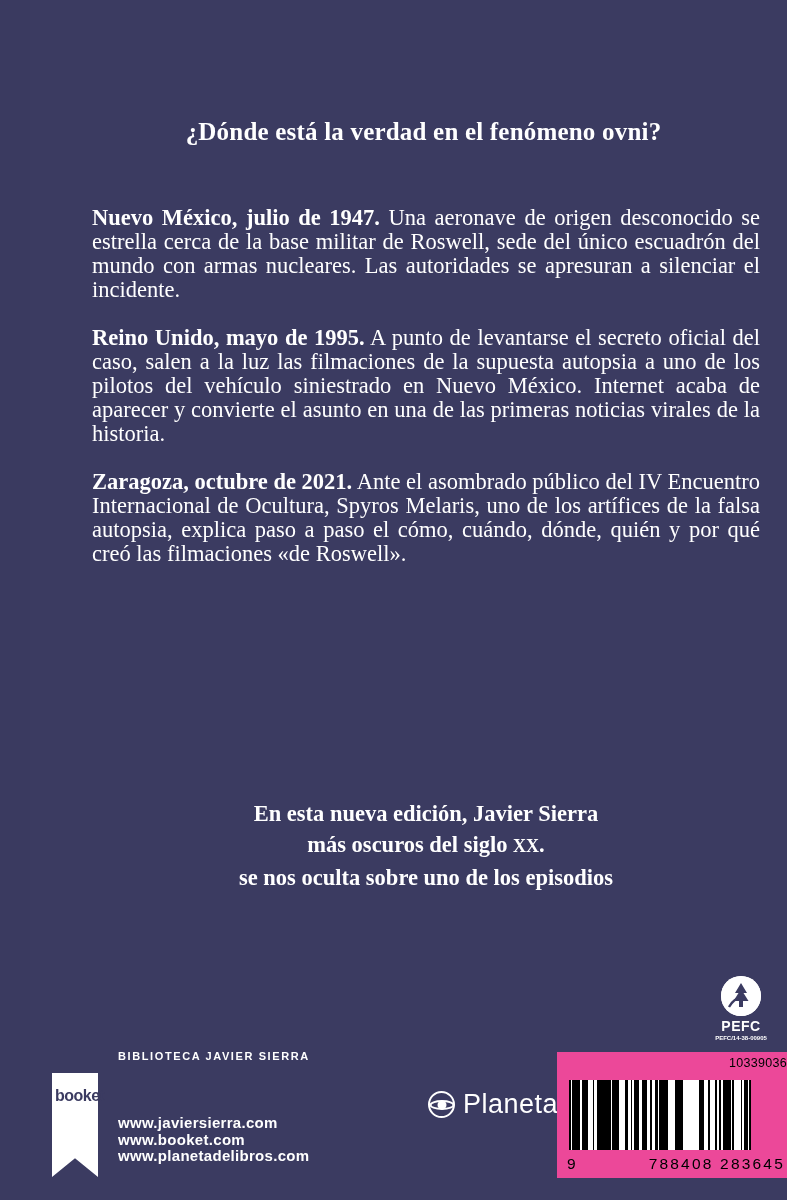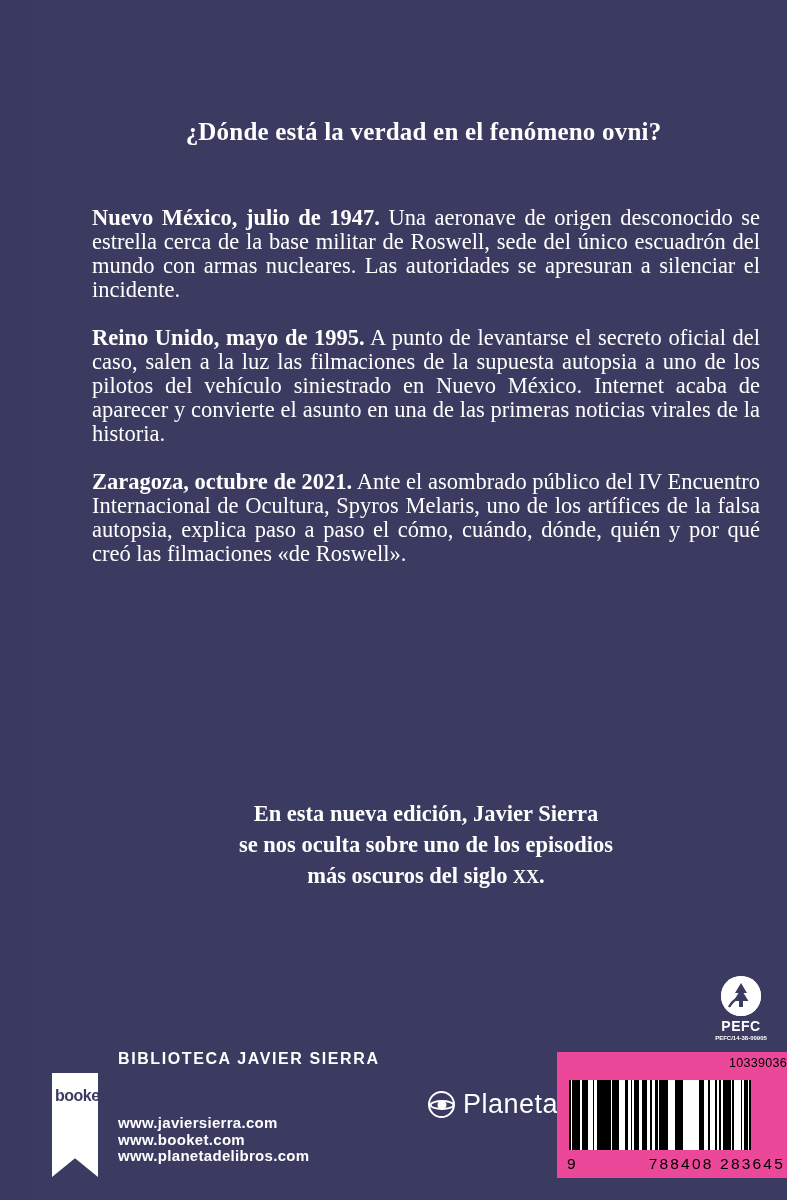--- a/index.html
+++ b/index.html
@@ -98,21 +98,21 @@
     font-weight: bold;
     letter-spacing: -0.5px;
   }
 
   
   .collection {
     position: absolute;
     left: 88px;
     top: 1050px;
     font-family: "Liberation Sans", sans-serif;
-    font-size: 16px;
+    font-size: 11px;
     font-weight: bold;
     letter-spacing: 1.6px;
   }
 
   
   .urls {
     position: absolute;
     left: 88px;
     top: 1115px;
     font-family: "Liberation Sans", sans-serif;
@@ -254,22 +254,22 @@
   <div class="headline">¿Dónde está la verdad en el fenómeno ovni?</div>
 
   <div class="body-block">
     <p class="para"><span class="lead">Nuevo México, julio de 1947.</span><span> Una aeronave de origen desconocido se estrella cerca de la base militar de Roswell, sede del único escuadrón del mundo con armas nucleares. Las autoridades se apresuran a silenciar el incidente.</span></p>
     <p class="para"><span class="lead">Reino Unido, mayo de 1995.</span><span> A punto de levantarse el secreto oficial del caso, salen a la luz las filmaciones de la supuesta autopsia a uno de los pilotos del vehículo siniestrado en Nuevo México. Internet acaba de aparecer y convierte el asunto en una de las primeras noticias virales de la historia.</span></p>
     <p class="para"><span class="lead">Zaragoza, octubre de 2021.</span><span> Ante el asombrado público del IV Encuentro Internacional de Ocultura, Spyros Melaris, uno de los artífices de la falsa autopsia, explica paso a paso el cómo, cuándo, dónde, quién y por qué creó las filmaciones «de Roswell».</span></p>
   </div>
 
   <div class="closing">
     <div>En esta nueva edición, Javier Sierra</div>
+    <div><span>más oscuros del siglo </span><span class="smallcaps">XX</span><span>.</span></div>
     <div>se nos oculta sobre uno de los episodios</div>
-    <div><span>más oscuros del siglo </span><span class="smallcaps">XX</span><span>.</span></div>
   </div>
 
   <div class="pefc">
     <div class="tree-box">
       <svg width="40" height="40" viewBox="0 0 40 40" aria-hidden="true">
         <circle cx="20" cy="20" r="20" fill="#ffffff"></circle>
         <path d="M20 7 L26 17 L22.5 17 L27.5 25 L22 25 L22 31 L18 31 L18 25 L12.5 25 L17.5 17 L14 17 Z" fill="#3b3b61"></path>
         <path d="M8 31 C12 24, 16 22, 20 22" stroke="#3b3b61" stroke-width="2.4" fill="none"></path>
       </svg>
     </div>

